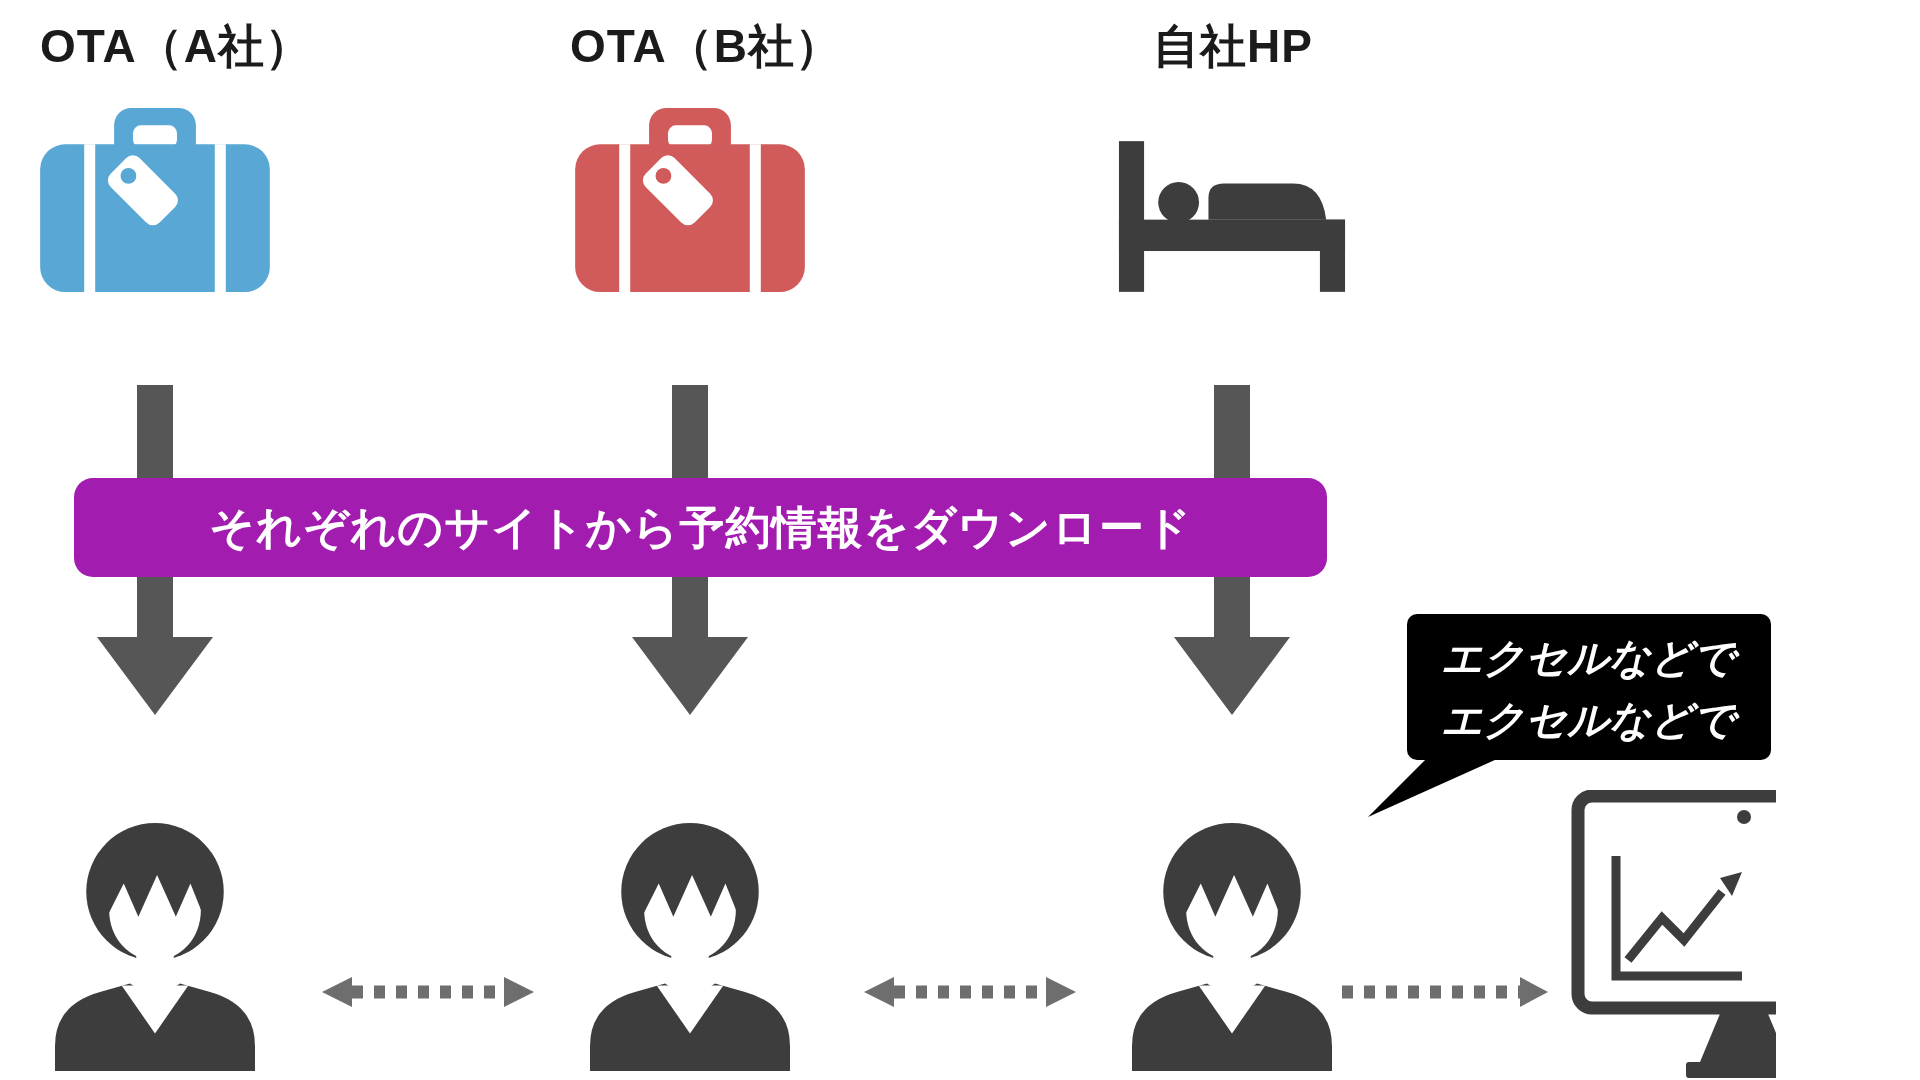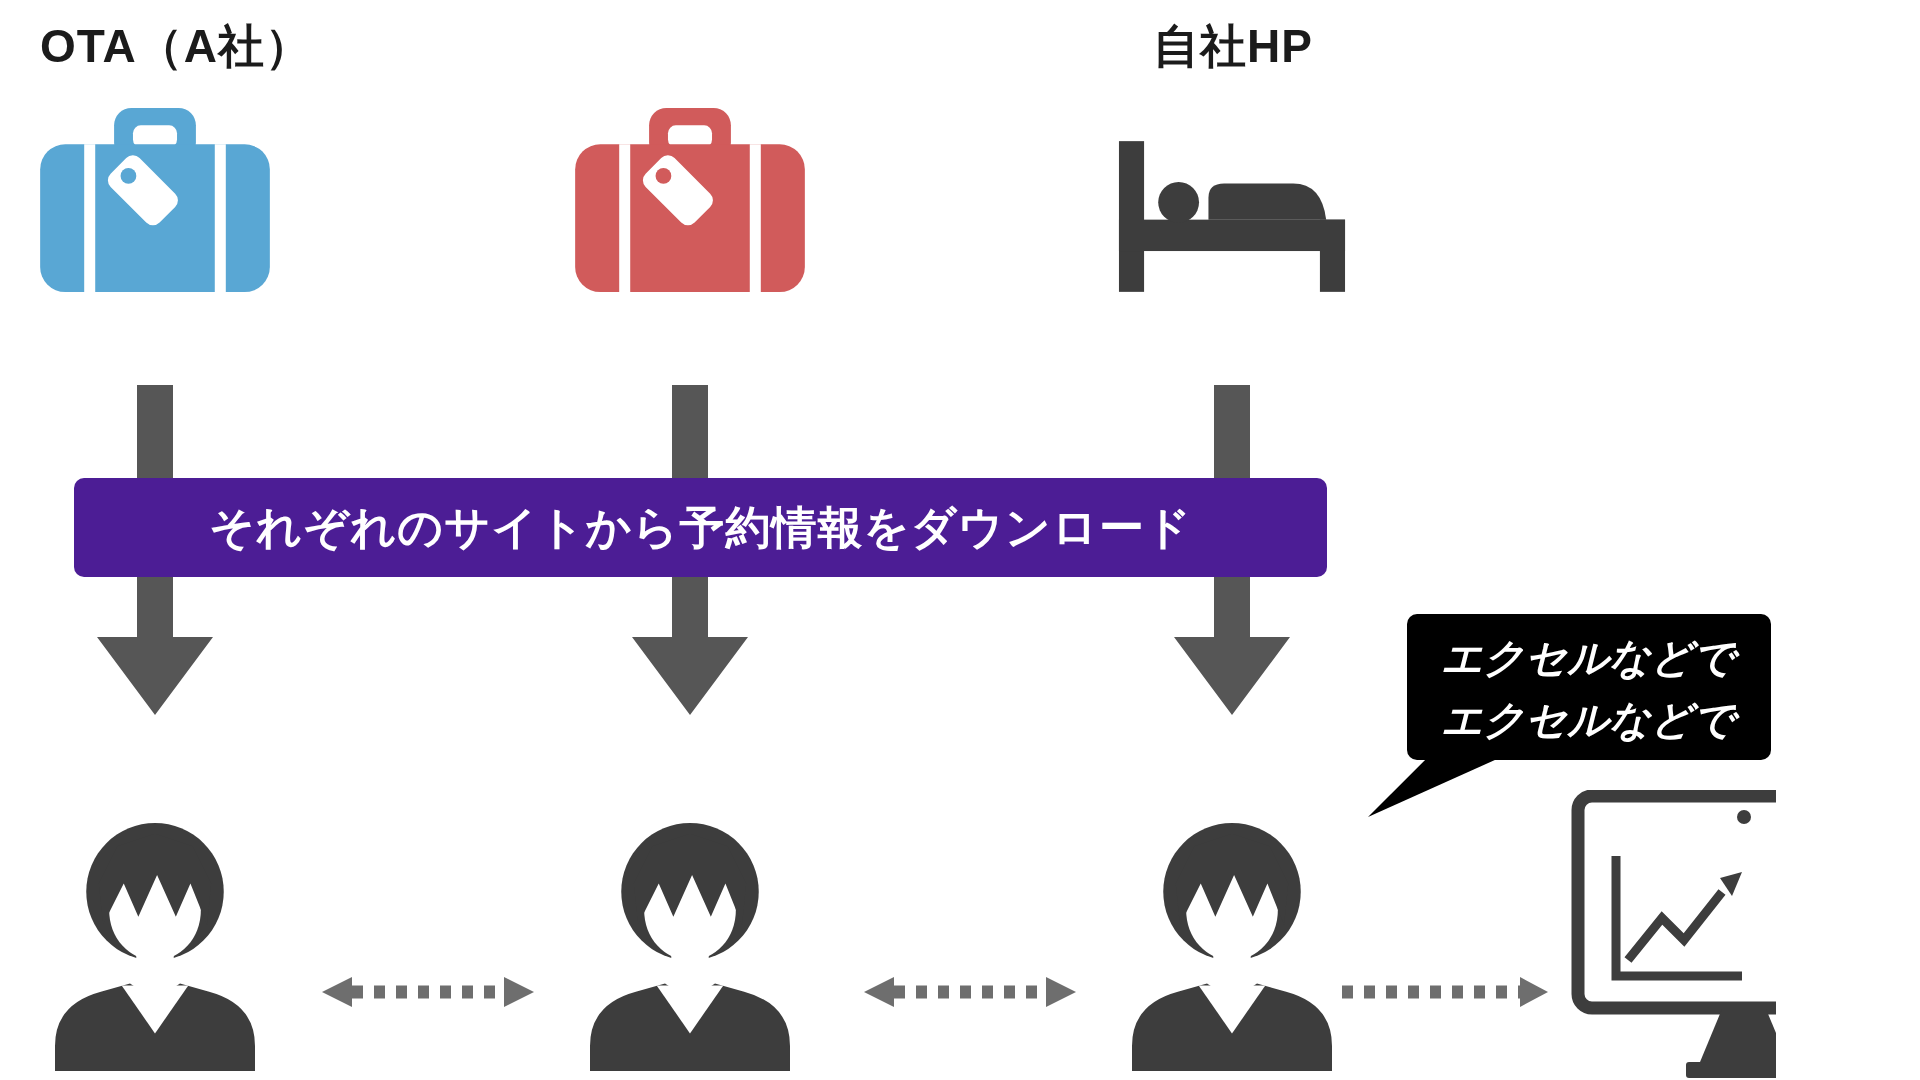--- a/index.html
+++ b/index.html
@@ -24,20 +24,21 @@
     clip-path:polygon(45% 0,100% 0,0 100%);z-index:2;
   }
   .z1{z-index:1;}
 </style>
 </head>
 <body>
 
 <div class="canvas">
 
   <div class="abs col-label" style="left:40px;top:16px;">OTA（A社）</div>
+  <div class="abs col-label" style="left:570px;top:16px;">OTA（B社）</div>
   <div class="abs col-label" style="left:1153px;top:16px;text-align:right;">自社HP</div>
 
   <svg class="abs z1" style="left:37px;top:100px;" width="236" height="197" viewBox="0 0 150 125">
     <g fill="#59A7D4">
       <rect x="49" y="5" width="52" height="33" rx="11"></rect>
       <rect x="61" y="16" width="28" height="14" rx="5" fill="#ffffff"></rect>
       <rect x="2" y="28" width="146" height="94" rx="16"></rect>
       <rect x="30" y="28" width="7" height="94" fill="#ffffff"></rect>
       <rect x="113" y="28" width="7" height="94" fill="#ffffff"></rect>
       <g transform="translate(56,46) rotate(45)">
@@ -74,21 +75,21 @@
   <svg class="abs z1" style="left:95px;top:385px;" width="120" height="330" viewBox="0 0 120 330">
     <polygon points="42,0 78,0 78,252 118,252 60,330 2,252 42,252" fill="#565656"></polygon>
   </svg>
   <svg class="abs z1" style="left:630px;top:385px;" width="120" height="330" viewBox="0 0 120 330">
     <polygon points="42,0 78,0 78,252 118,252 60,330 2,252 42,252" fill="#565656"></polygon>
   </svg>
   <svg class="abs z1" style="left:1172px;top:385px;" width="120" height="330" viewBox="0 0 120 330">
     <polygon points="42,0 78,0 78,252 118,252 60,330 2,252 42,252" fill="#565656"></polygon>
   </svg>
 
-  <div class="abs banner" style="background: #4c1d95;">それぞれのサイトから予約情報をダウンロード</div>
+  <div class="abs banner" style="background: #a21caf; border-radius: 19px;">それぞれのサイトから予約情報をダウンロード</div>
 
   <svg class="abs z1" style="left:30px;top:800px;" width="250" height="271" viewBox="0 0 120 130">
     <g fill="#3D3D3D">
       <circle cx="60" cy="44" r="33"></circle>
       <ellipse cx="60" cy="53" rx="22" ry="24" fill="#ffffff"></ellipse>
       <polygon points="35,60 33,40 42,22 60,16 78,22 87,40 85,60 77,40 70,56 61,36 52,56 45,40"></polygon>
       <rect x="51" y="74" width="18" height="18" fill="#ffffff"></rect>
       <path d="M12,130 L12,118 Q12,98 34,92 L48,88 L60,96 L72,88 L86,92 Q108,98 108,118 L108,130 Z"></path>
       <polygon points="44,89 60,112 76,89" fill="#ffffff"></polygon>
     </g>

